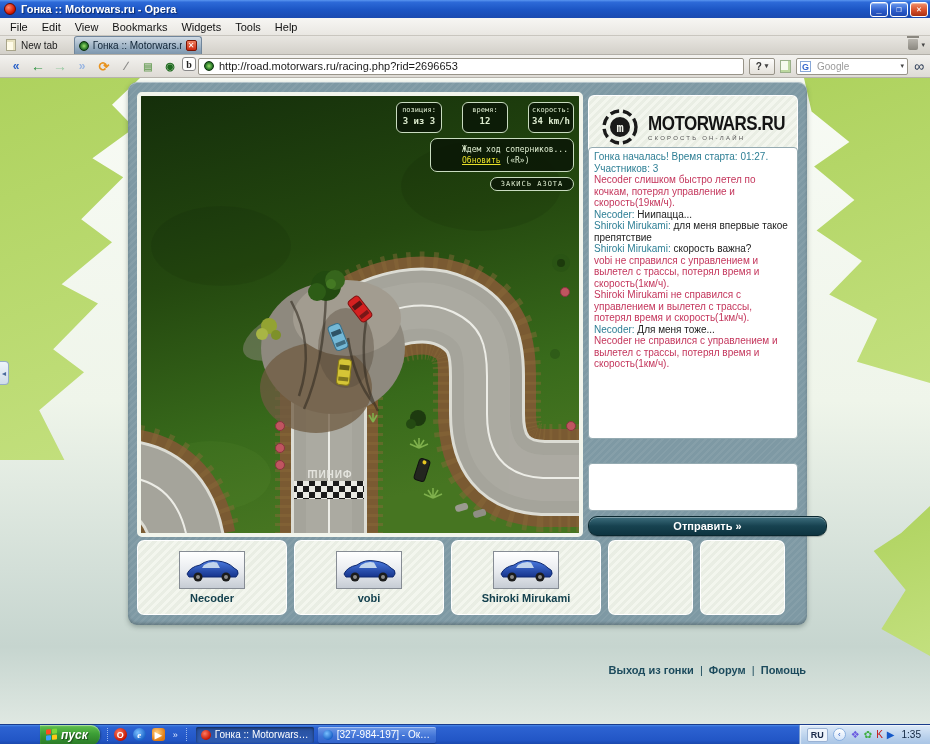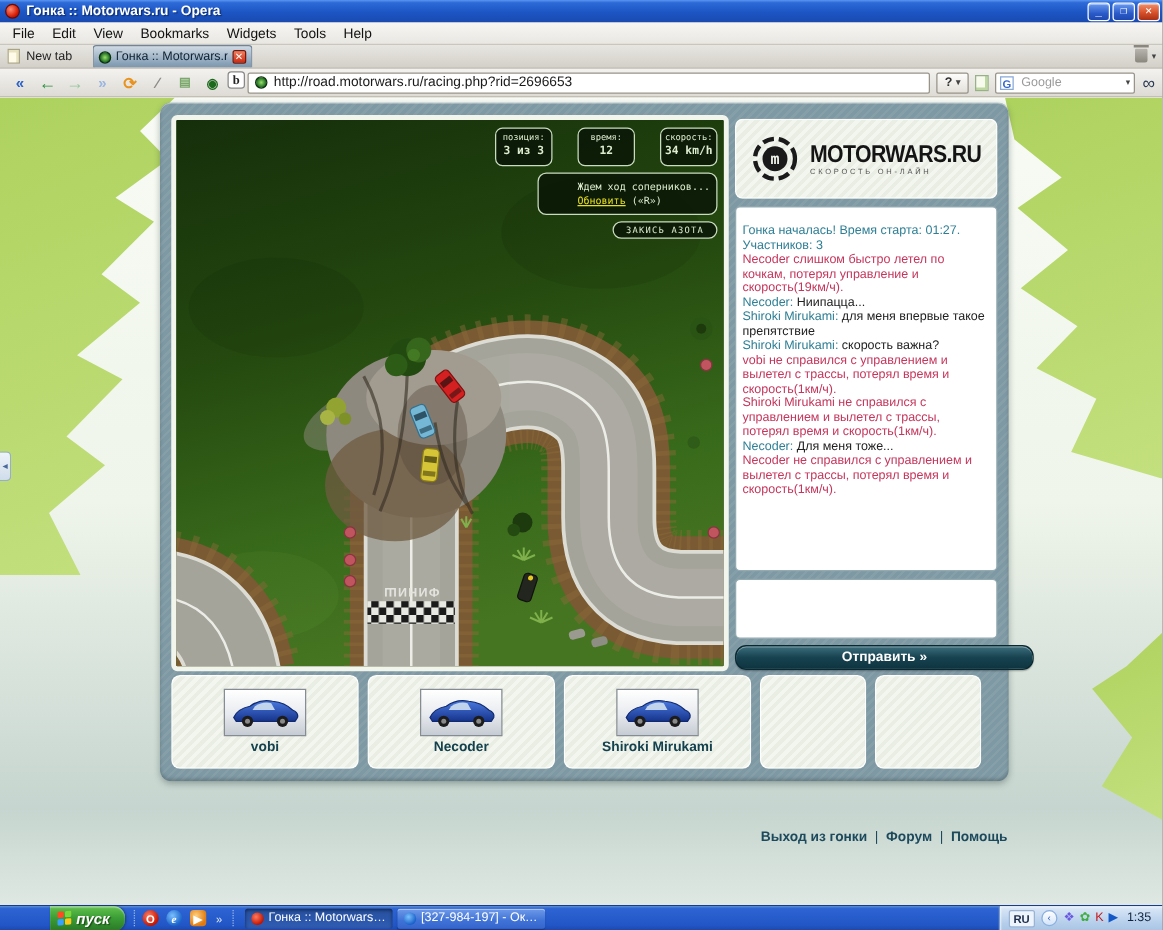--- a/index.html
+++ b/index.html
@@ -130,22 +130,22 @@
 
   
   .sidebar{position:absolute;left:460px;top:13px;width:210px;}
   .stripe-bg{background:#f3f6ee;
     background-image:repeating-linear-gradient(135deg,rgba(120,140,110,.08) 0 3px,rgba(255,255,255,0) 3px 6px);}
   .logo-panel{height:64px;border-radius:6px;display:flex;align-items:center;justify-content:center;
     gap:9px;box-shadow:inset 0 0 0 1px #fff;}
   .logo-text .logo-title{font-size:17px;font-weight:bold;color:#141414;letter-spacing:-0.5px;
     transform:scaleY(1.15);transform-origin:left;}
   .logo-text .logo-sub{font-size:6px;letter-spacing:2.2px;color:#555;margin-top:1px;}
-  .chat-panel{position:absolute;left:0;top:70px;width:210px;height:292px;background:#fff;
-    border:1px solid #94aab1;border-radius:4px;padding:13px 5px;overflow:hidden;
+  .chat-panel{position:absolute;left:0;top:52px;width:210px;height:292px;background:#fff;
+    border:1px solid #94aab1;border-radius:4px;padding:3px 5px;overflow:hidden;
     font-size:10px;line-height:11.5px;}
   .msg{margin:0;}
   .msg-info{color:#2e7f95;}
   .msg-event{color:#c4365c;}
   .msg-say{color:#222;}
   .msg-name{color:#2e7f95;}
   .composer{position:absolute;left:0;top:368px;width:210px;height:48px;background:#fff;
     border:1px solid #94aab1;border-radius:4px;}
   .composer textarea{width:100%;height:100%;border:none;outline:none;resize:none;
     font-family:"Liberation Sans",sans-serif;font-size:10px;padding:3px;background:transparent;}
@@ -524,41 +524,41 @@
                   </linearGradient>
                 </defs>
                 <path d="M4 18 Q7 11 17 9 Q25 3 35 5 Q45 6 51 12 Q56 14 55 18 L53 21 L6 21 Z" fill="url(#carblue)" stroke="#102a70"></path>
                 <path d="M21 9 Q27 5 34 6.5 L37 12 L19 12 Z" fill="#cfe0f0" opacity="0.9"></path>
                 <circle cx="15" cy="21" r="4.5" fill="#1c1c1c"></circle>
                 <circle cx="15" cy="21" r="2" fill="#8a8a8a"></circle>
                 <circle cx="43" cy="21" r="4.5" fill="#1c1c1c"></circle>
                 <circle cx="43" cy="21" r="2" fill="#8a8a8a"></circle>
               </svg>
             </div>
-            <div class="card-name" data-name="player-name">vobi</div>
+            <div class="card-name" data-name="player-name">Necoder</div>
           </div>
 
           <div class="card stripe-bg" data-name="player-card">
             <div class="car-thumb" data-name="player-car-image">
               <svg width="58" height="28" viewBox="0 0 58 28">
                 <defs>
                   <linearGradient id="carblue" x1="0" y1="0" x2="0" y2="1">
                     <stop offset="0" stop-color="#4a7ae0"></stop>
                     <stop offset="1" stop-color="#16348c"></stop>
                   </linearGradient>
                 </defs>
                 <path d="M4 18 Q7 11 17 9 Q25 3 35 5 Q45 6 51 12 Q56 14 55 18 L53 21 L6 21 Z" fill="url(#carblue)" stroke="#102a70"></path>
                 <path d="M21 9 Q27 5 34 6.5 L37 12 L19 12 Z" fill="#cfe0f0" opacity="0.9"></path>
                 <circle cx="15" cy="21" r="4.5" fill="#1c1c1c"></circle>
                 <circle cx="15" cy="21" r="2" fill="#8a8a8a"></circle>
                 <circle cx="43" cy="21" r="4.5" fill="#1c1c1c"></circle>
                 <circle cx="43" cy="21" r="2" fill="#8a8a8a"></circle>
               </svg>
             </div>
-            <div class="card-name" data-name="player-name">Necoder</div>
+            <div class="card-name" data-name="player-name">vobi</div>
           </div>
 
           <div class="card stripe-bg" data-name="player-card">
             <div class="car-thumb" data-name="player-car-image">
               <svg width="58" height="28" viewBox="0 0 58 28">
                 <defs>
                   <linearGradient id="carblue" x1="0" y1="0" x2="0" y2="1">
                     <stop offset="0" stop-color="#4a7ae0"></stop>
                     <stop offset="1" stop-color="#16348c"></stop>
                   </linearGradient>

